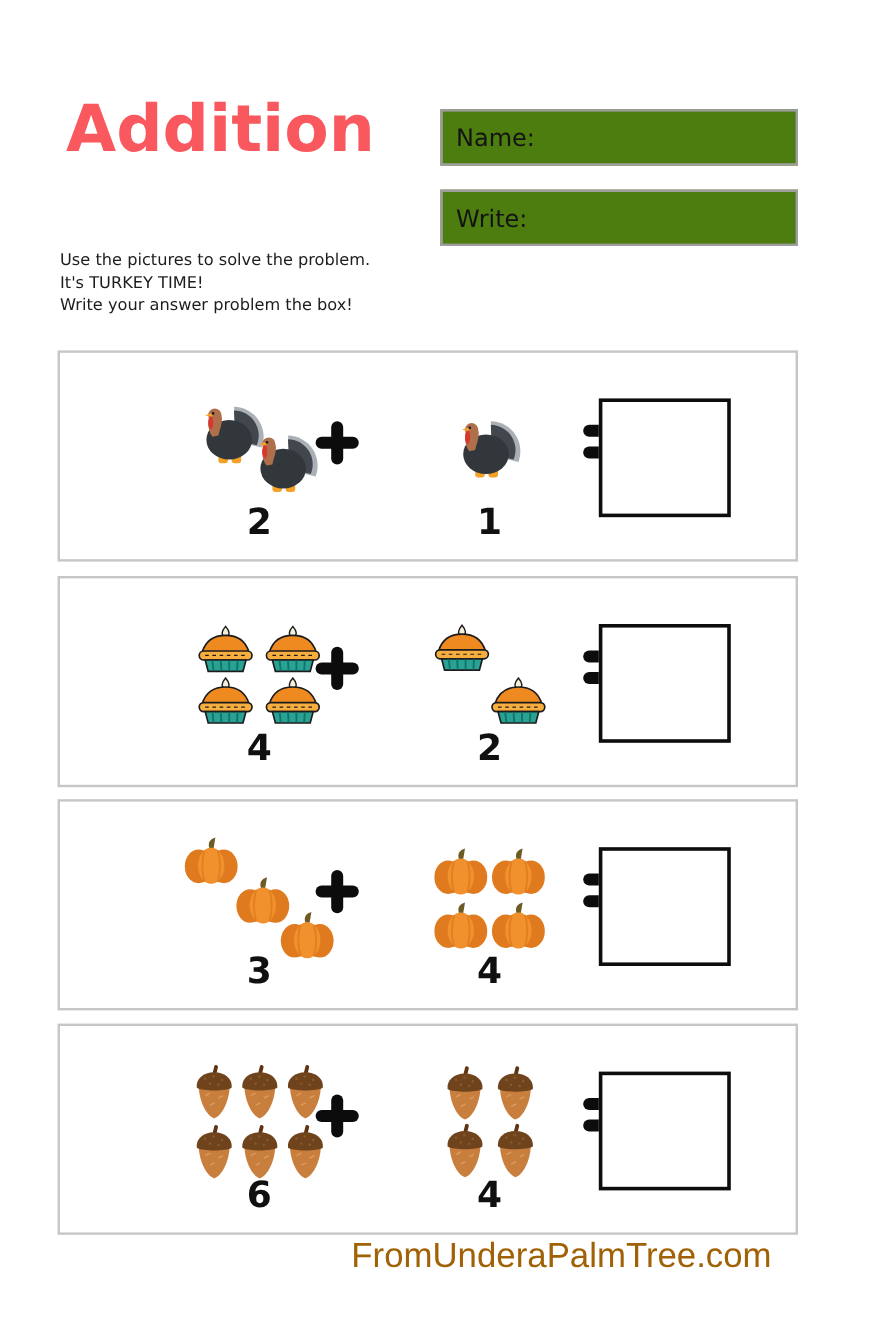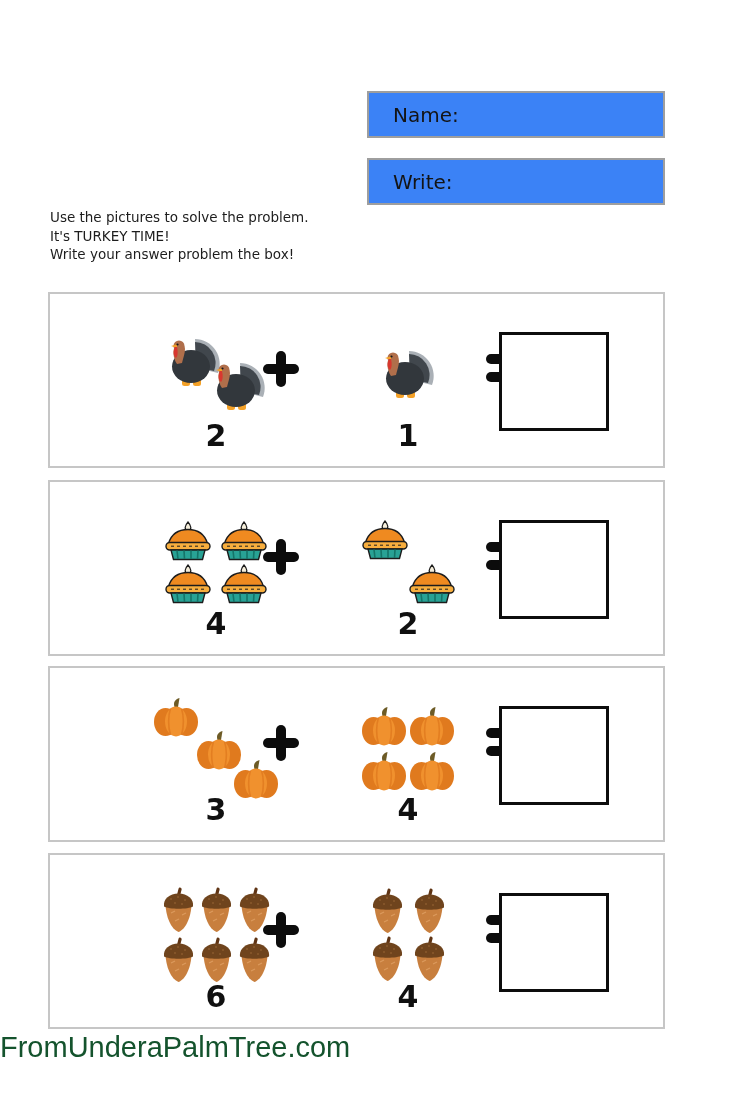--- a/index.html
+++ b/index.html
@@ -3,21 +3,21 @@
 <meta charset="utf-8">
 <style>
   html,body{margin:0;padding:0;background:#fff;}
   .page{position:relative;width:735px;height:1102px;margin:0 auto;background:#fff;overflow:hidden;
         font-family:"DejaVu Sans",sans-serif;}
 
   
   .title{position:absolute;left:55px;top:78px;font-size:54px;line-height:60px;font-weight:bold;
          color:var(--title,#f9595e);letter-spacing:0;}
   .field{position:absolute;left:367px;width:298px;height:47px;border:2px solid var(--field-border,#9e9e9e);
-         box-sizing:border-box;background:#3b82f6;display:flex;align-items:center;padding-left:24px;
+         box-sizing:border-box;background:#4d7c0f;display:flex;align-items:center;padding-left:11px;
          font-size:20px;color:#141414;}
   #name-field{top:91px}
   #date-field{top:158px}
   .instructions{position:absolute;left:50px;top:208px;font-size:13.5px;line-height:18.5px;color:var(--text,#1d1d1d);}
 
   
   .problem-row{position:absolute;left:48px;width:617px;height:176px;border:2px solid var(--box-border,#c6c6c6);
                box-sizing:border-box;background:#fff;}
   .icon-group{position:absolute;}
   .icon{position:absolute;display:block;}
@@ -29,29 +29,30 @@
   .plus::after{content:'';position:absolute;left:13px;top:0;width:10px;height:36px;border-radius:5px;background:#0c0c0c;}
 
   .equals{position:absolute;width:38px;height:28px;left:436px;top:60px;}
   .equals::before,.equals::after{content:'';position:absolute;left:0;width:38px;height:10px;border-radius:5px;background:#0c0c0c;}
   .equals::before{top:0;}
   .equals::after{top:18px;}
 
   .answer-box{position:absolute;left:449px;top:38px;width:110px;height:99px;border:3px solid var(--answer-border,#0d0d0d);
               box-sizing:border-box;background:#fff;}
 
-  .footer{position:absolute;left:0;top:1031px;width:643px;text-align:left;
-          font-family:"Liberation Sans",sans-serif;font-size:29px;color:#14532d;}
+  .footer{position:absolute;left:0;top:1031px;width:643px;text-align:right;
+          font-family:"Liberation Sans",sans-serif;font-size:29px;color:#a16207;}
 </style>
 </head>
 <body>
 
 <div class="page">
 
   <div class="title">
+    <div>Addition</div>
   </div>
 
   <div class="field" id="name-field">
     <span>Name:</span>
     <span></span>
   </div>
 
   <div class="field" id="date-field">
     <span>Write:</span>
     <span></span>

